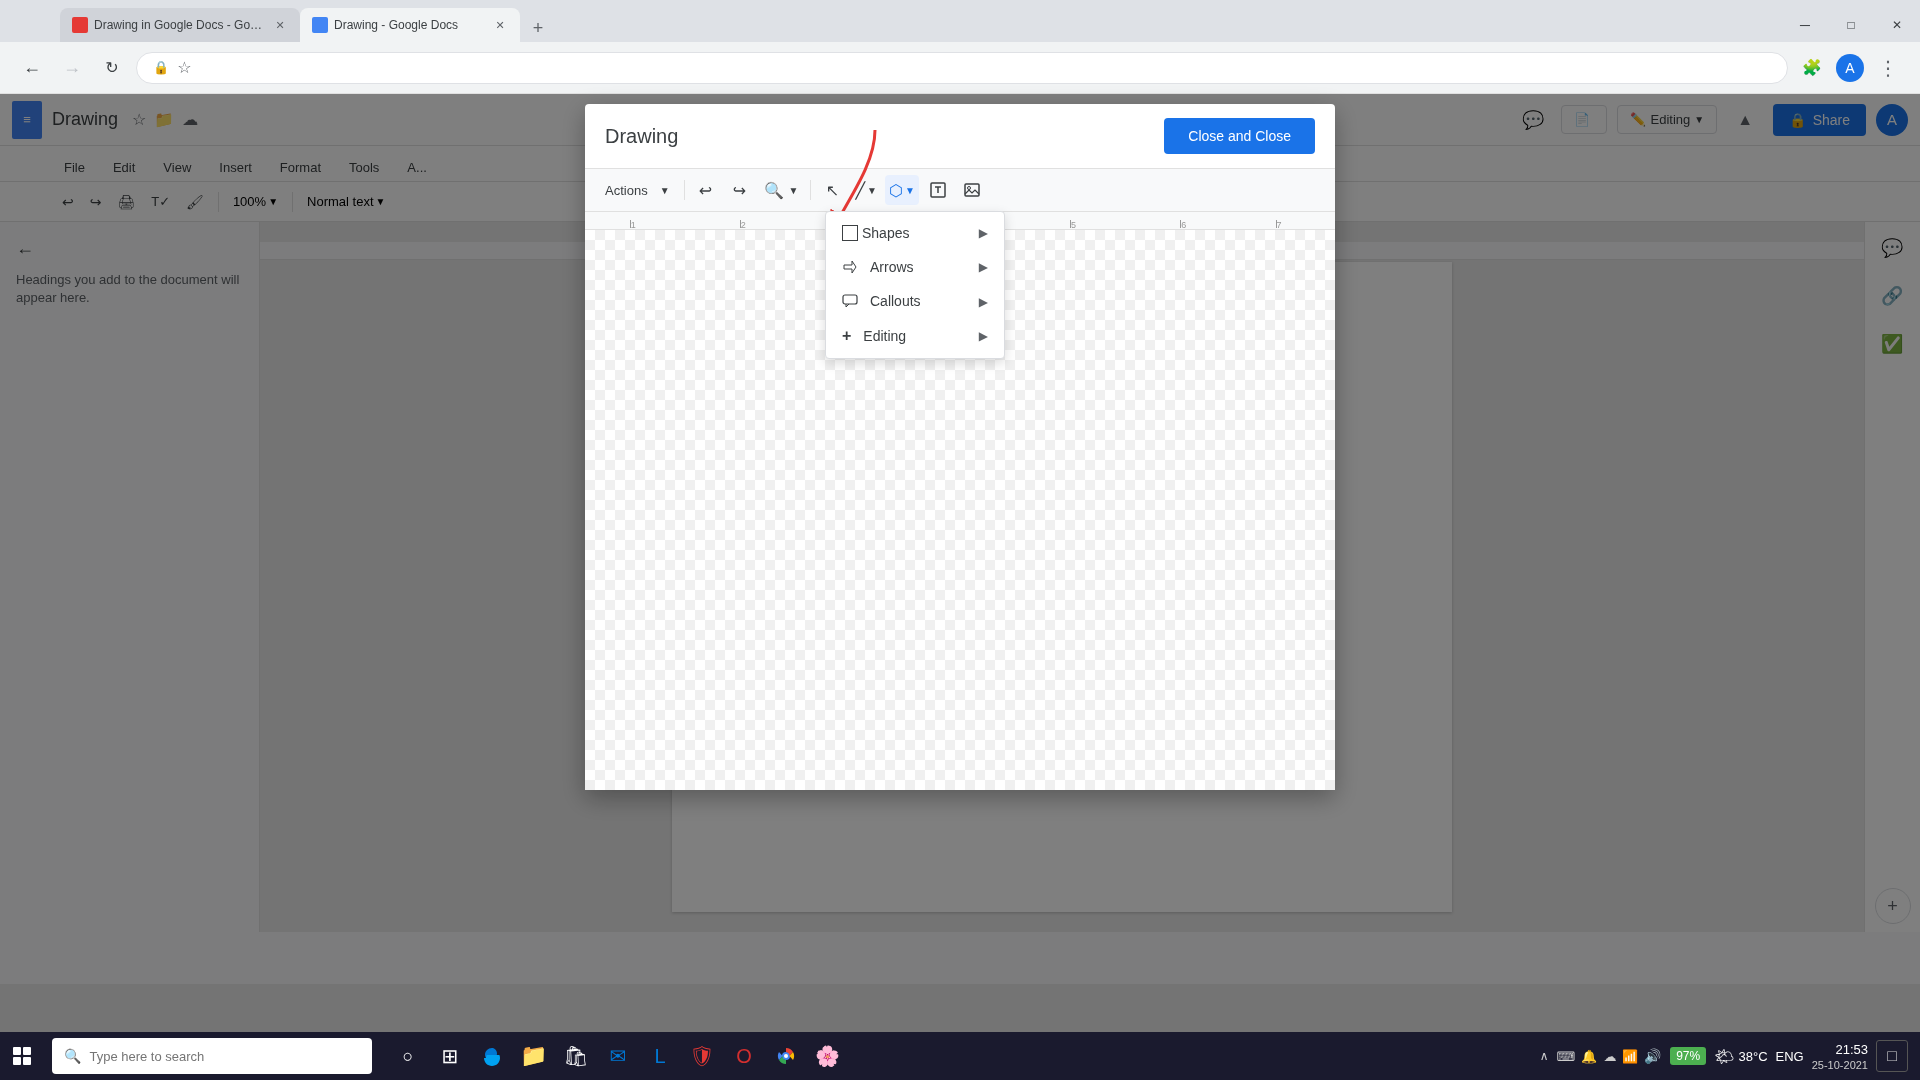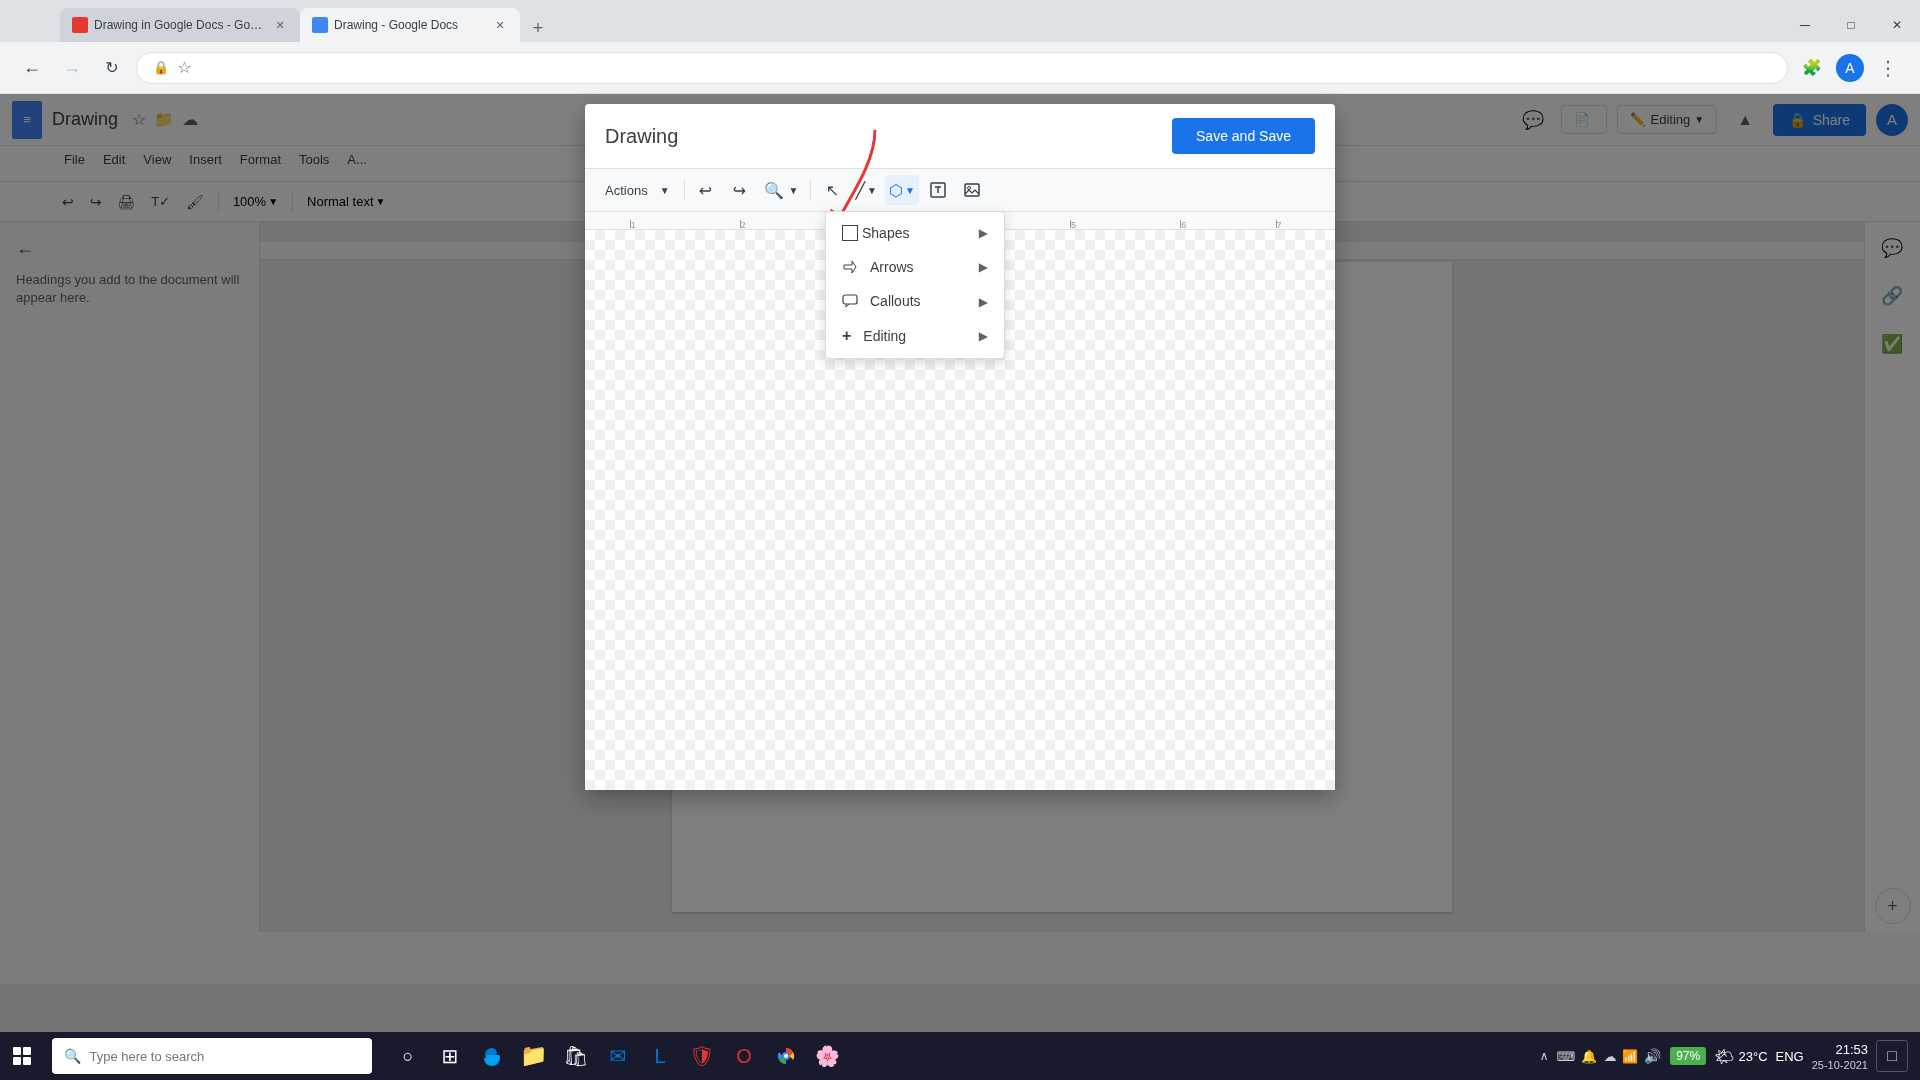--- a/index.html
+++ b/index.html
@@ -69,21 +69,21 @@
       <span style="font-size:10px;">▼</span>
     </div>
     <div style="width:36px;height:36px;display:flex;align-items:center;justify-content:center;border-radius:50%;cursor:pointer;color:#5f6368;font-size:16px;">▲</div>
     <div style="background:#1a73e8;color:white;border:none;border-radius:4px;padding:8px 16px;font-size:14px;font-weight:500;cursor:pointer;display:flex;align-items:center;gap:6px;">
       <span>🔒</span>
       <span>Share</span>
     </div>
     <div style="width:32px;height:32px;border-radius:50%;background:#1a73e8;color:white;display:flex;align-items:center;justify-content:center;font-size:15px;font-weight:500;cursor:pointer;">A</div>
   </div>
 
-  <div style="background:#fff;display:flex;align-items:flex-start;padding:2px 56px;gap:2px;border-bottom:1px solid #e0e0e0;height:36px;">
+  <div style="background:#fff;display:flex;align-items:flex-end;padding:2px 56px;gap:12px;border-bottom:1px solid #e0e0e0;height:36px;">
     <span style="font-size:13px;color:#3c4043;padding:4px 8px;border-radius:4px;cursor:pointer;">File</span>
     <span style="font-size:13px;color:#3c4043;padding:4px 8px;border-radius:4px;cursor:pointer;">Edit</span>
     <span style="font-size:13px;color:#3c4043;padding:4px 8px;border-radius:4px;cursor:pointer;">View</span>
     <span style="font-size:13px;color:#3c4043;padding:4px 8px;border-radius:4px;cursor:pointer;">Insert</span>
     <span style="font-size:13px;color:#3c4043;padding:4px 8px;border-radius:4px;cursor:pointer;">Format</span>
     <span style="font-size:13px;color:#3c4043;padding:4px 8px;border-radius:4px;cursor:pointer;">Tools</span>
     <span style="font-size:13px;color:#3c4043;padding:4px 8px;border-radius:4px;cursor:pointer;">A...</span>
   </div>
 
   <div style="background:#fff;display:flex;align-items:center;padding:4px 56px;gap:4px;border-bottom:1px solid #e0e0e0;height:40px;">
@@ -123,21 +123,21 @@
       <div style="width:36px;height:36px;display:flex;align-items:center;justify-content:center;border-radius:50%;cursor:pointer;color:#5f6368;border:1px solid #dadce0;font-size:18px;margin-top:auto;">+</div>
     </div>
   </div>
 </div>
 
 <div style="position:fixed;top:94px;left:0;width:1920px;height:calc(1080px - 94px - 48px);background:rgba(0,0,0,0.5);z-index:100;display:flex;align-items:flex-start;justify-content:center;padding-top:10px;">
   <div style="background:white;width:750px;border-radius:4px;box-shadow:0 8px 24px rgba(0,0,0,0.3);">
 
     <div style="display:flex;align-items:center;justify-content:space-between;padding:14px 20px;border-bottom:1px solid #e0e0e0;">
       <span style="font-size:20px;color:#3c4043;font-weight:400;">Drawing</span>
-      <button style="background:#1a73e8;color:white;border:none;border-radius:4px;padding:10px 24px;font-size:14px;font-weight:500;cursor:pointer;">Save and Save</button>
+      <button style="background:#1a73e8;color:white;border:none;border-radius:4px;padding:10px 24px;font-size:14px;font-weight:500;cursor:pointer;">Close and Close</button>
     </div>
 
     <div style="display:flex;align-items:center;padding:6px 12px;gap:4px;border-bottom:1px solid #e0e0e0;background:#f8f9fa;position:relative;">
       <button style="height:30px;padding:0 8px;border-radius:4px;display:flex;align-items:center;gap:12px;font-size:13px;color:#3c4043;cursor:pointer;border:none;background:transparent;">
         <span>Actions</span>
         <span style="font-size:10px;">▼</span>
       </button>
       <div style="width:1px;height:20px;background:#e0e0e0;margin:0 2px;"></div>
       <button style="height:30px;width:30px;border-radius:4px;display:flex;align-items:center;justify-content:center;font-size:16px;color:#3c4043;cursor:pointer;border:none;background:transparent;">↩</button>
       <button style="height:30px;width:30px;border-radius:4px;display:flex;align-items:center;justify-content:center;font-size:16px;color:#3c4043;cursor:pointer;border:none;background:transparent;">↪</button>
@@ -291,21 +291,21 @@
     <div style="display:flex;align-items:center;gap:6px;">
       <span style="color:#ccc;font-size:13px;cursor:pointer;">⌨</span>
       <span style="color:#ccc;font-size:13px;cursor:pointer;">🔔</span>
       <span style="color:#ccc;font-size:13px;cursor:pointer;">☁</span>
       <span style="color:#ccc;font-size:13px;cursor:pointer;">📶</span>
       <span style="color:#ccc;font-size:14px;cursor:pointer;">🔊</span>
     </div>
     <div style="background:#4caf50;padding:2px 6px;border-radius:3px;font-size:12px;color:white;cursor:pointer;">97%</div>
     <div style="display:flex;align-items:center;gap:4px;">
       <span style="font-size:16px;">🌤</span>
-      <span style="font-size:13px;color:white;">23°C</span>
+      <span style="font-size:13px;color:white;">38°C</span>
     </div>
     <div style="font-size:13px;color:white;cursor:pointer;">ENG</div>
     <div style="display:flex;flex-direction:column;align-items:flex-end;gap:2px;">
       <span style="font-size:13px;color:white;font-weight:500;">21:53</span>
       <span style="font-size:11px;color:#ccc;">25-10-2021</span>
     </div>
     <div style="width:32px;height:32px;display:flex;align-items:center;justify-content:center;cursor:pointer;color:#ccc;font-size:16px;border:1px solid #555;border-radius:3px;">□</div>
   </div>
 </div>
 

